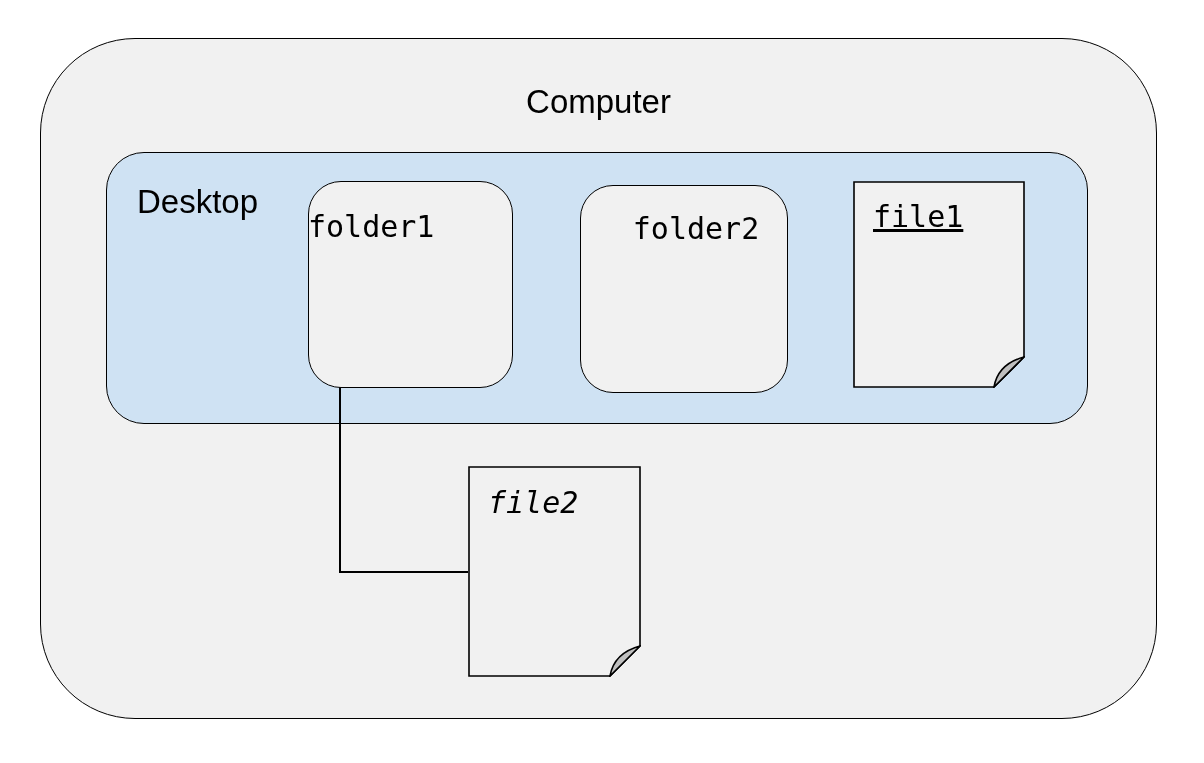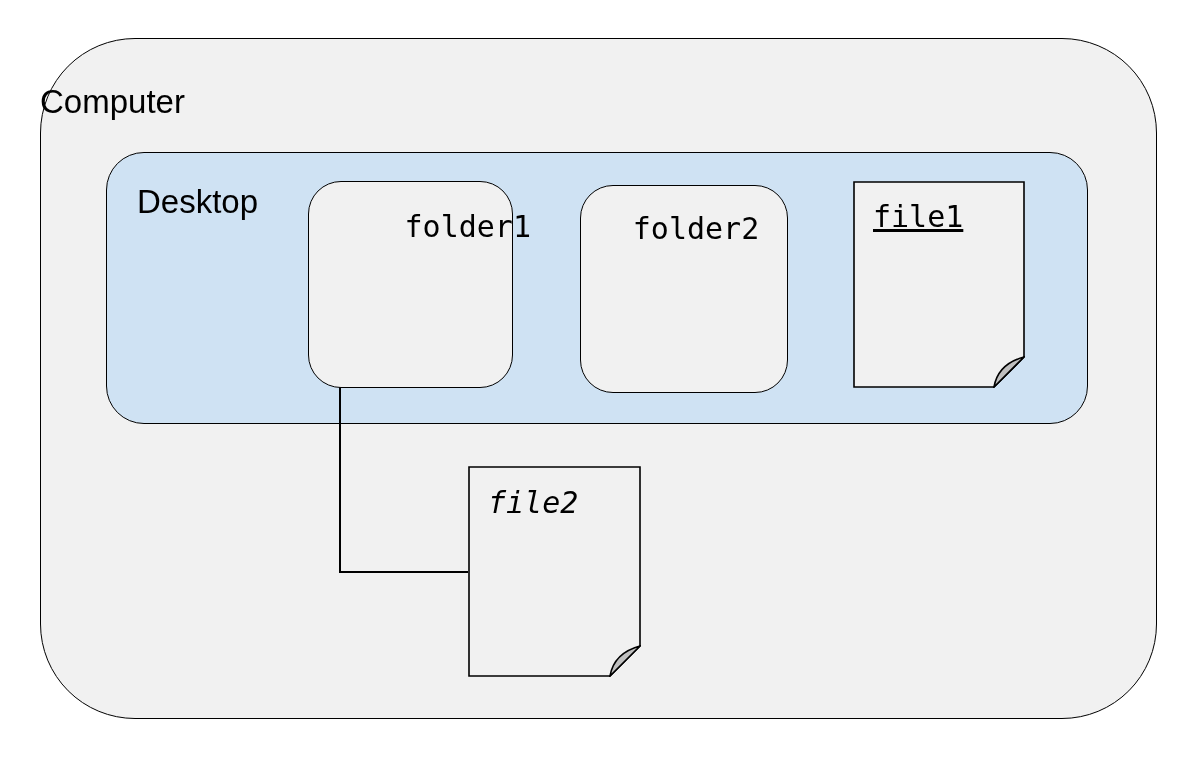--- a/index.html
+++ b/index.html
@@ -23,21 +23,21 @@
     left: 40px; top: 38px;
     width: 1117px; height: 681px;
     box-sizing: border-box;
     background: #f1f1f1;
     border: 1.6px solid #000000;
     border-radius: 95px;
   }
   .computer-label {
     left: 40px; top: 84px;
     width: 1117px;
-    text-align: left;
+    text-align: center;
     font-size: 33px;
     line-height: 1.1;
     letter-spacing: 0px;
   }
 
   
   .desktop-box {
     left: 106px; top: 152px;
     width: 982px; height: 272px;
     box-sizing: border-box;
@@ -60,21 +60,21 @@
   }
   .folder1-box { left: 308px; top: 181px; width: 205px; height: 207px; }
   .folder2-box { left: 580px; top: 185px; width: 208px; height: 208px; }
 
   .mono-label {
     font-family: "DejaVu Sans Mono", monospace;
     font-size: 30px;
     line-height: 1.1;
     white-space: nowrap;
   }
-  .folder1-label { left: 308px; top: 210px; width: 223px; text-align: right; }
+  .folder1-label { left: 308px; top: 210px; width: 223px; text-align: left; }
   .folder2-label { left: 580px; top: 212px; width: 232px; text-align: center; }
 
   
   .file1-shape { left: 853px; top: 181px; }
   .file2-shape { left: 468px; top: 466px; }
   .file1-label { left: 873px; top: 200px; text-decoration: underline; }
   .file2-label { left: 488px; top: 486px; font-style: italic; }
 
   
   .connector-layer {

